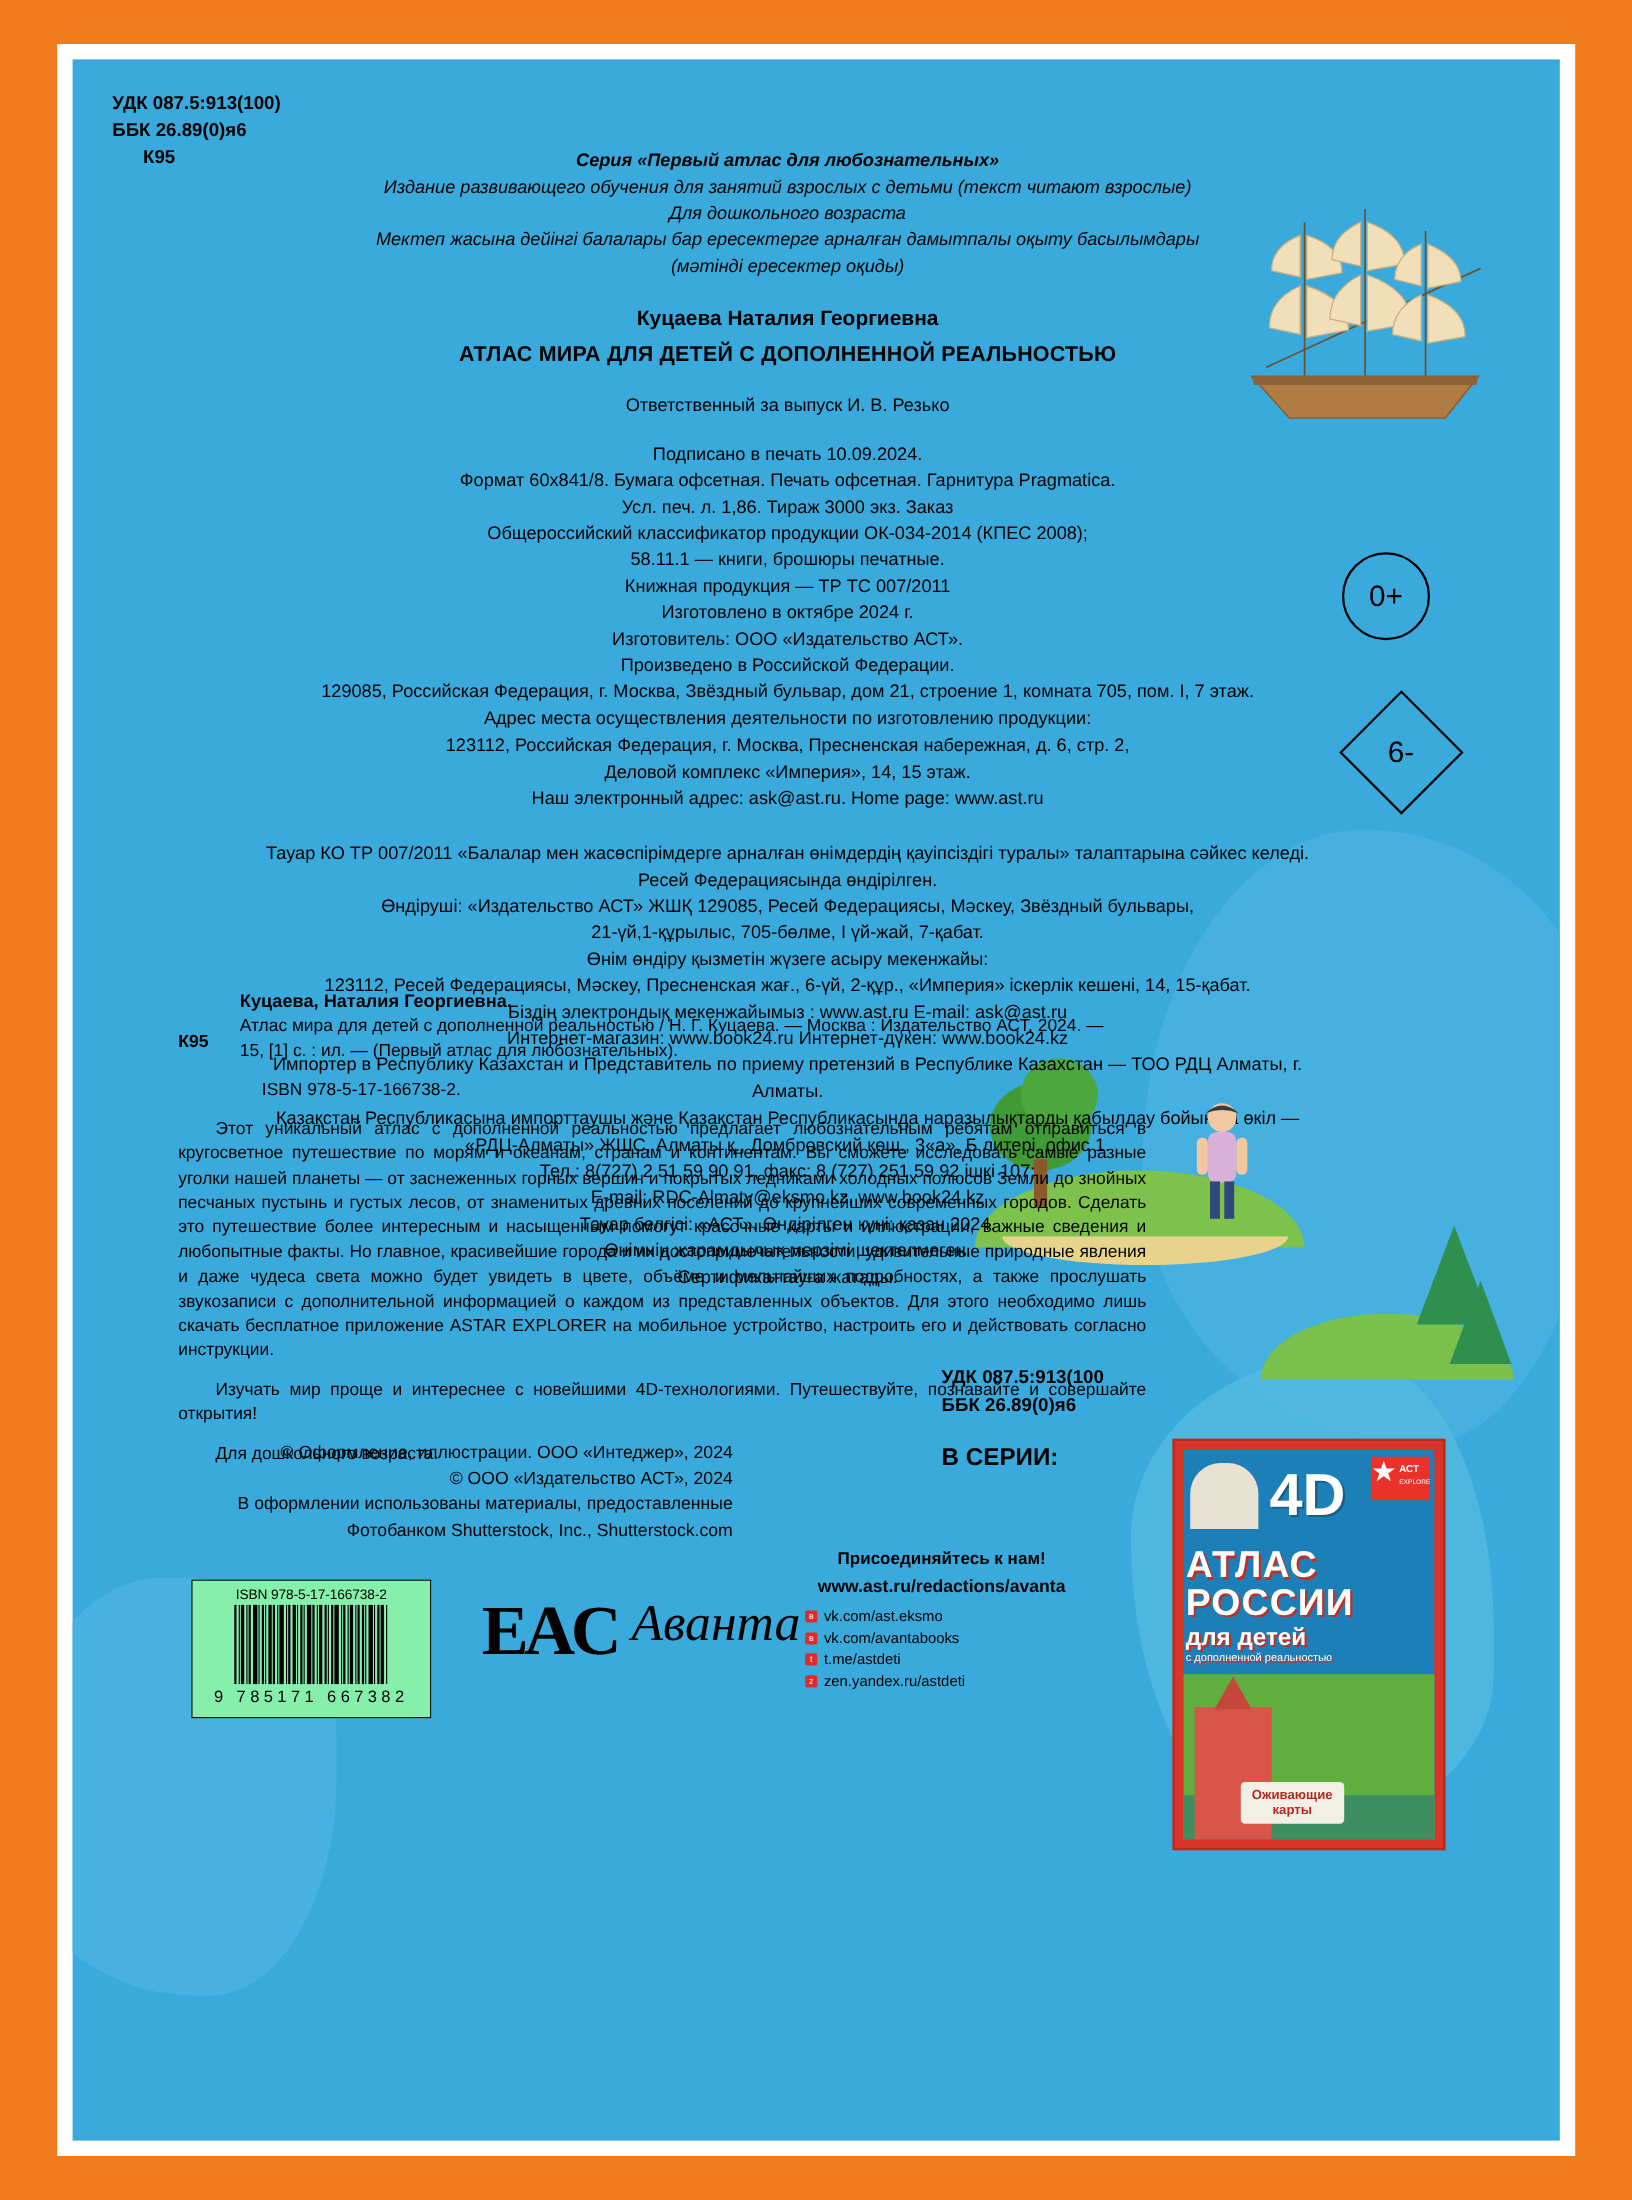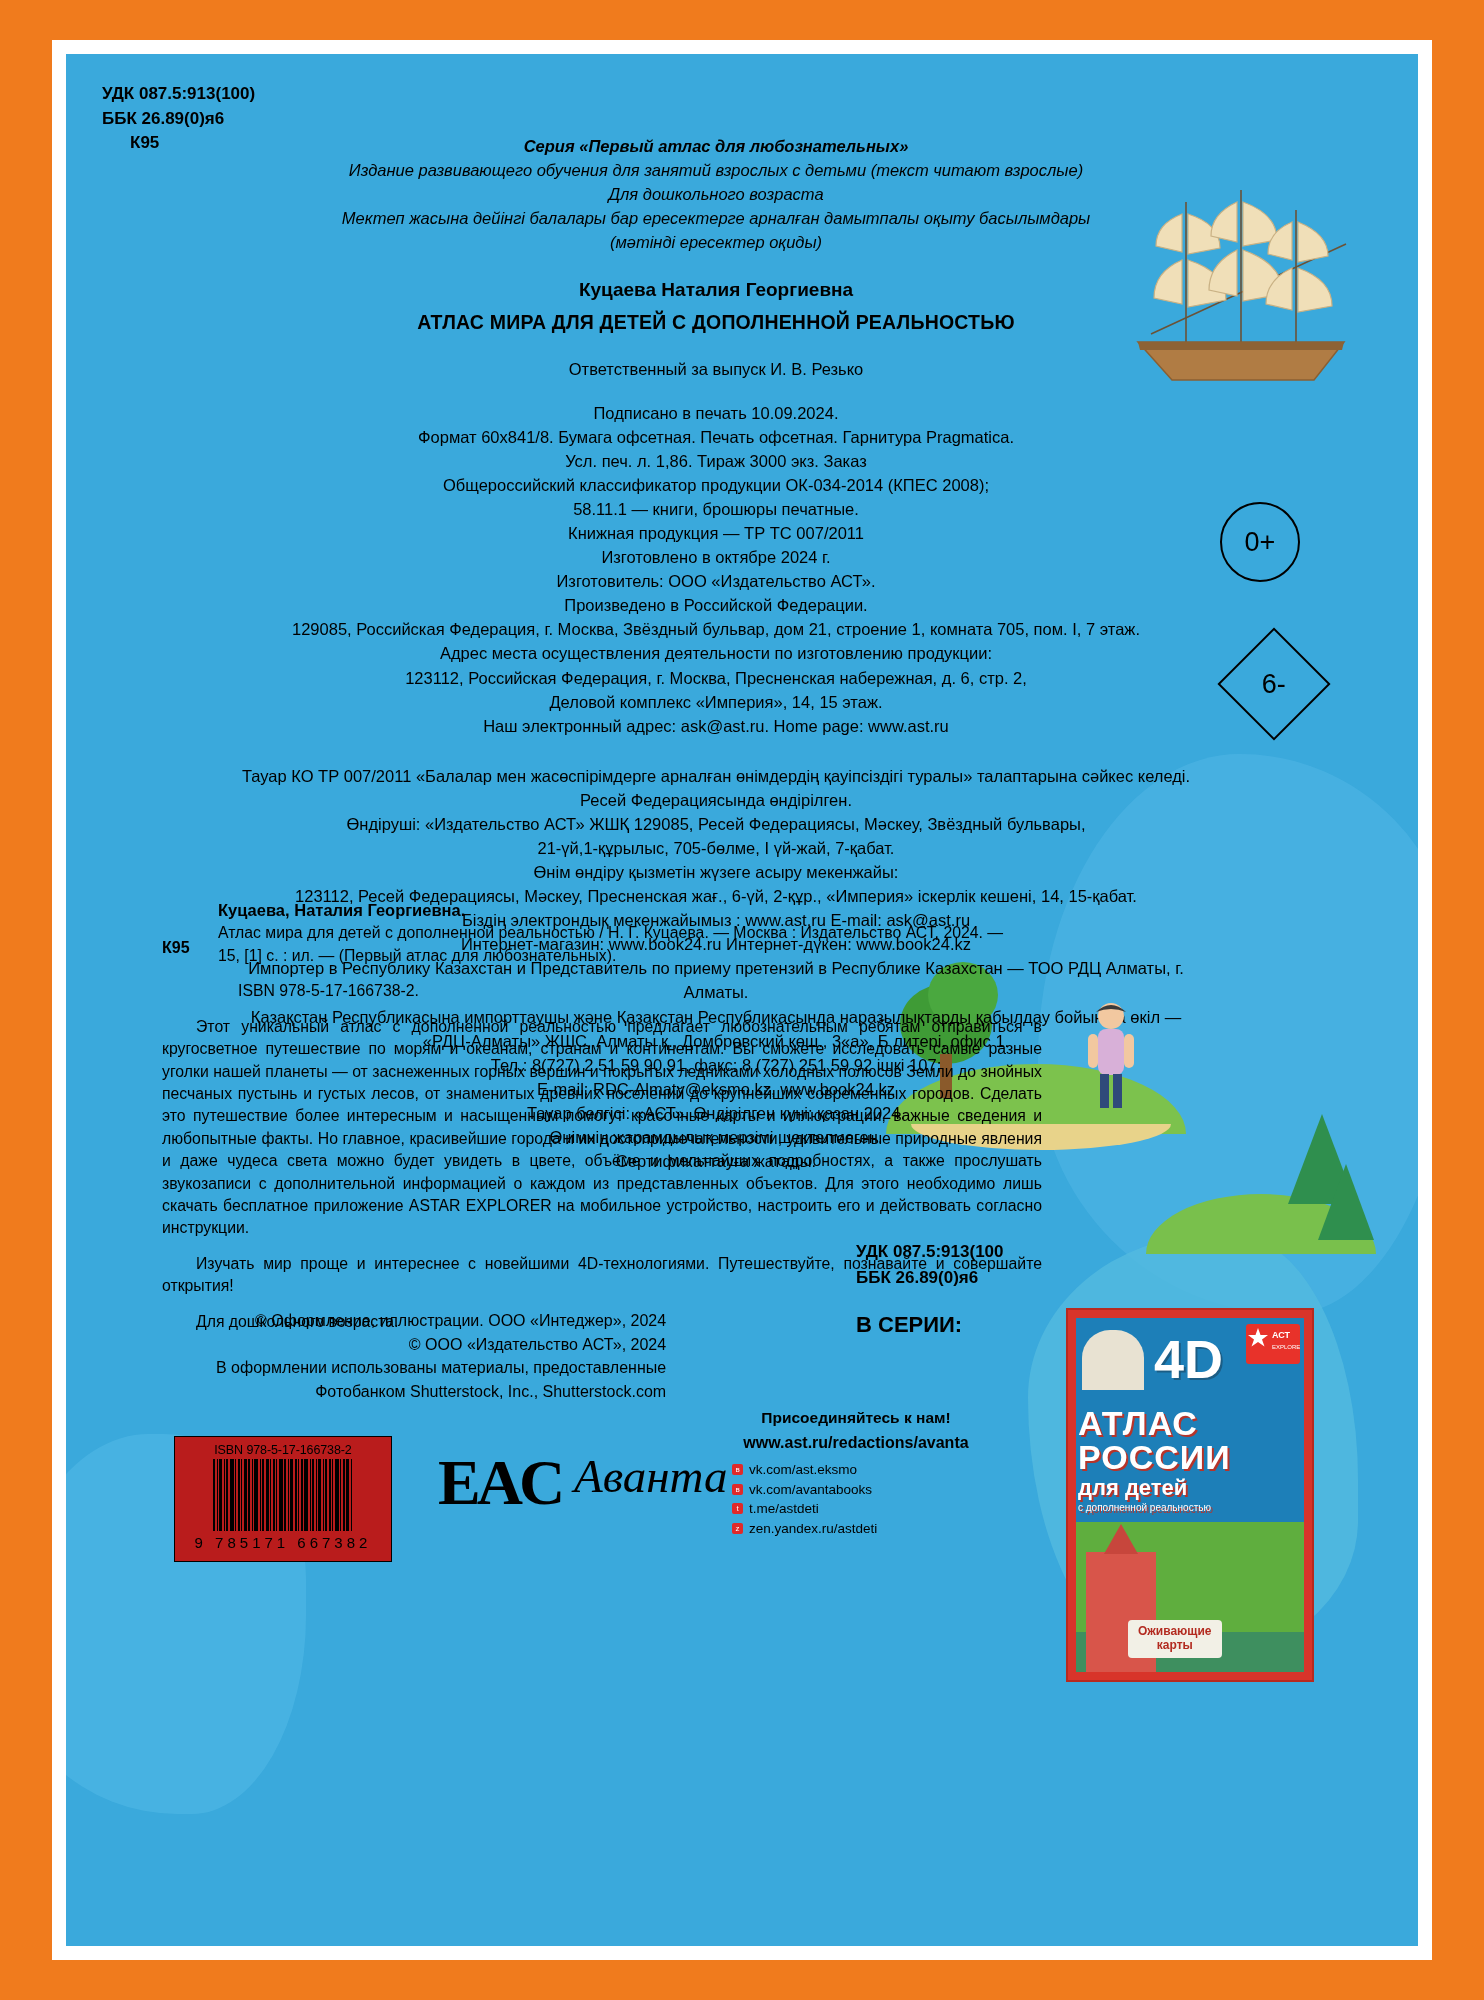--- a/index.html
+++ b/index.html
@@ -182,21 +182,21 @@
     position: absolute;
     left: 150px; top: 1255px;
     font-size: 16px; color: #000000; line-height: 1.48; text-align: right;
   }
 
   
   .barcode-box {
     position: absolute;
     left: 108px; top: 1382px;
     width: 218px; height: 126px;
-    background: #b91c1c;
+    background: #86efac;
     border: 1px solid #000;
     padding: 6px 4px 4px 4px;
     box-sizing: border-box;
   }
   .barcode-isbn {
     text-align: center; font-size: 12.5px; color: #000; margin-bottom: 2px;
     letter-spacing: -.1px;
   }
   .bars { height: 72px; display: flex; align-items: stretch; justify-content: center; gap: 0; }
   .bars i { display: block; background: #000; margin-right: 1.5px; }

